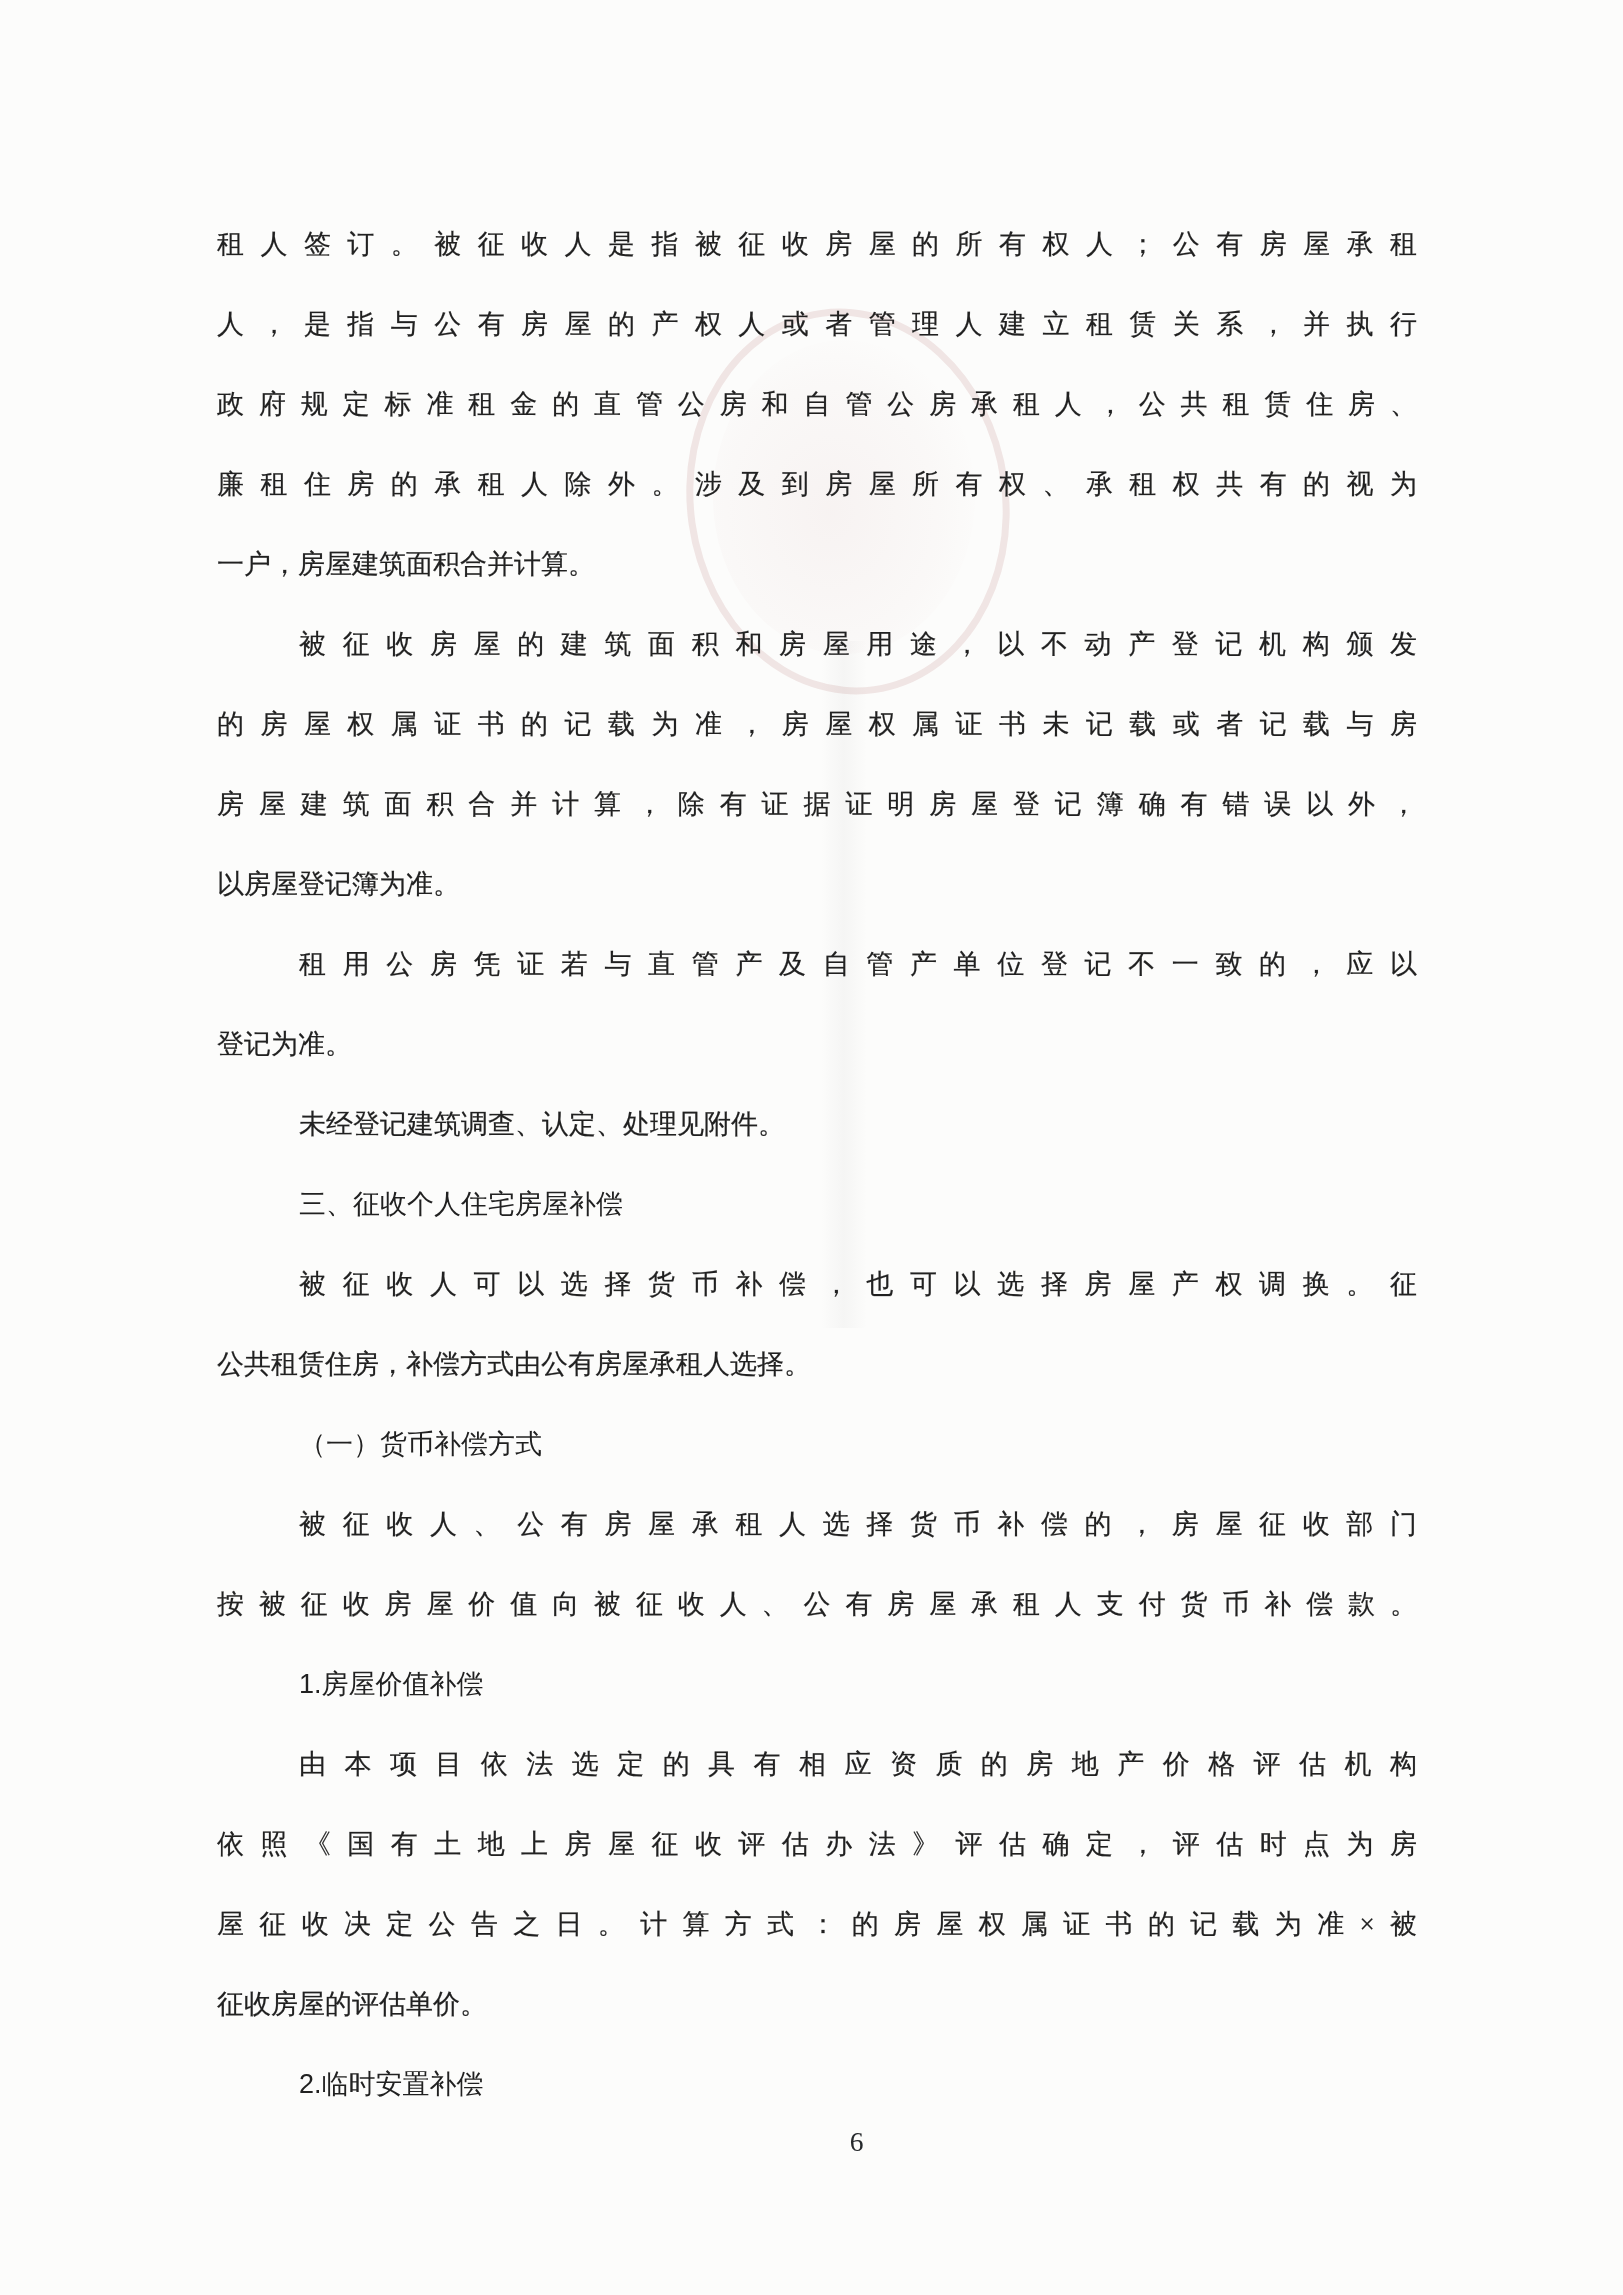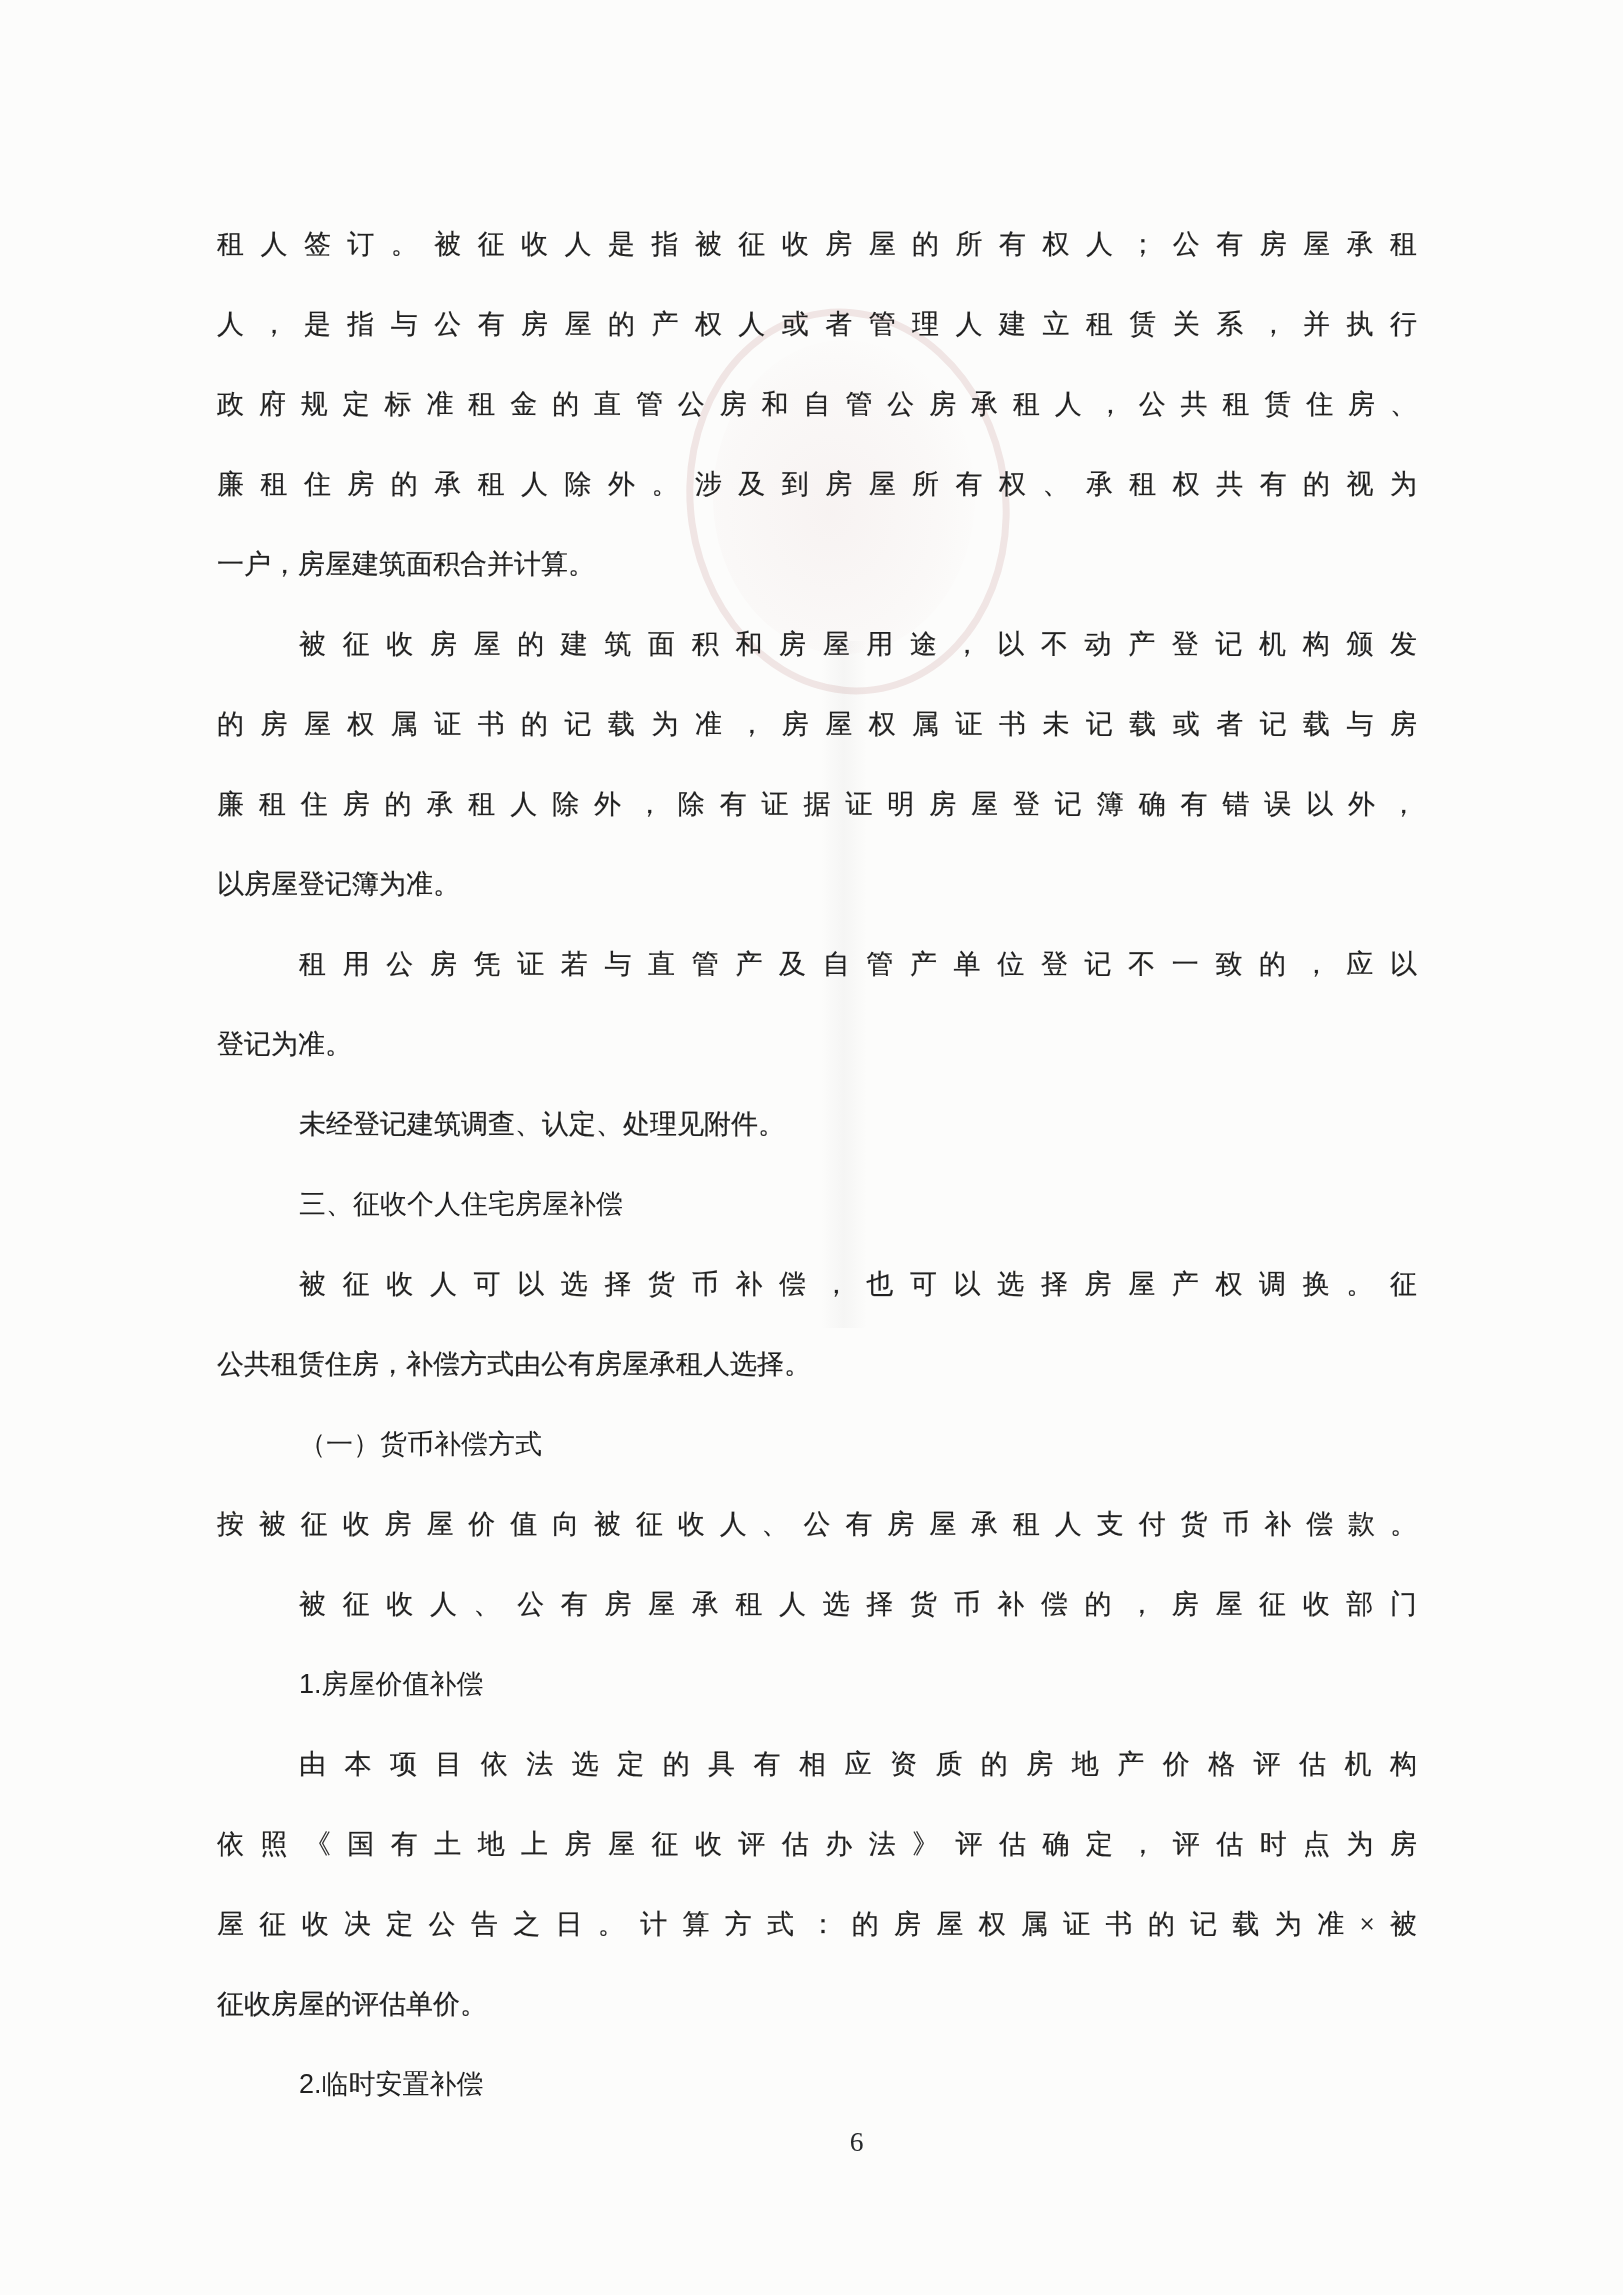--- a/index.html
+++ b/index.html
@@ -95,31 +95,31 @@
   <div class="scan-streak"></div>
 
   <div class="textblock">
     <div class="line">租人签订。被征收人是指被征收房屋的所有权人；公有房屋承租</div>
     <div class="line">人，是指与公有房屋的产权人或者管理人建立租赁关系，并执行</div>
     <div class="line">政府规定标准租金的直管公房和自管公房承租人，公共租赁住房、</div>
     <div class="line">廉租住房的承租人除外。涉及到房屋所有权、承租权共有的视为</div>
     <div class="line partial">一户，房屋建筑面积合并计算。</div>
     <div class="line indent">被征收房屋的建筑面积和房屋用途，以不动产登记机构颁发</div>
     <div class="line">的房屋权属证书的记载为准，房屋权属证书未记载或者记载与房</div>
-    <div class="line">廉租住房的承租人除外，除有证据证明房屋登记簿确有错误以外，</div>
+    <div class="line">房屋建筑面积合并计算，除有证据证明房屋登记簿确有错误以外，</div>
     <div class="line partial">以房屋登记簿为准。</div>
     <div class="line indent">租用公房凭证若与直管产及自管产单位登记不一致的，应以</div>
     <div class="line partial">登记为准。</div>
     <div class="line indent partial">未经登记建筑调查、认定、处理见附件。</div>
     <div class="line indent partial bold">三、征收个人住宅房屋补偿</div>
     <div class="line indent">被征收人可以选择货币补偿，也可以选择房屋产权调换。征</div>
     <div class="line partial">公共租赁住房，补偿方式由公有房屋承租人选择。</div>
     <div class="line indent partial bold">（一）货币补偿方式</div>
+    <div class="line indent">被征收人、公有房屋承租人选择货币补偿的，房屋征收部门</div>
     <div class="line">按被征收房屋价值向被征收人、公有房屋承租人支付货币补偿款。</div>
-    <div class="line indent">被征收人、公有房屋承租人选择货币补偿的，房屋征收部门</div>
     <div class="line indent partial bold">1.房屋价值补偿</div>
     <div class="line indent">由本项目依法选定的具有相应资质的房地产价格评估机构</div>
     <div class="line">依照《国有土地上房屋征收评估办法》评估确定，评估时点为房</div>
     <div class="line">屋征收决定公告之日。计算方式：的房屋权属证书的记载为准×被</div>
     <div class="line partial">征收房屋的评估单价。</div>
     <div class="line indent partial bold">2.临时安置补偿</div>
   </div>
 
   <div class="page-number">6</div>
 

